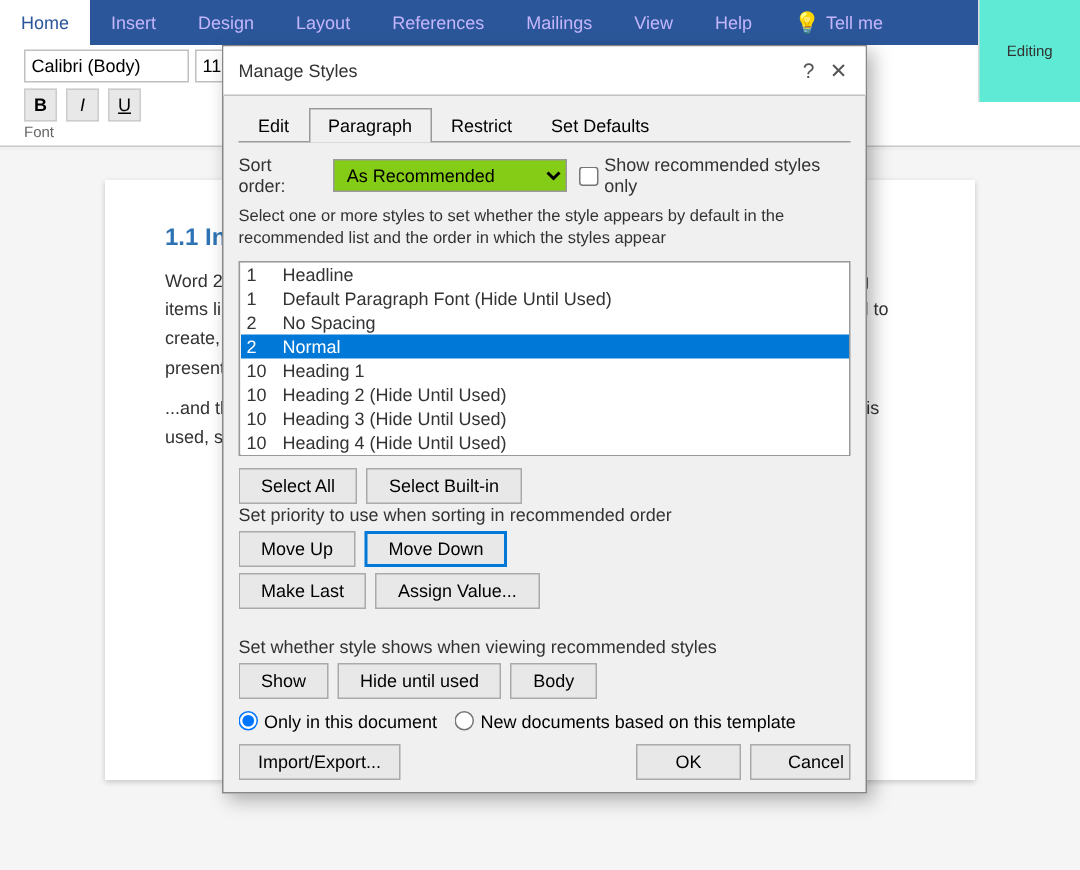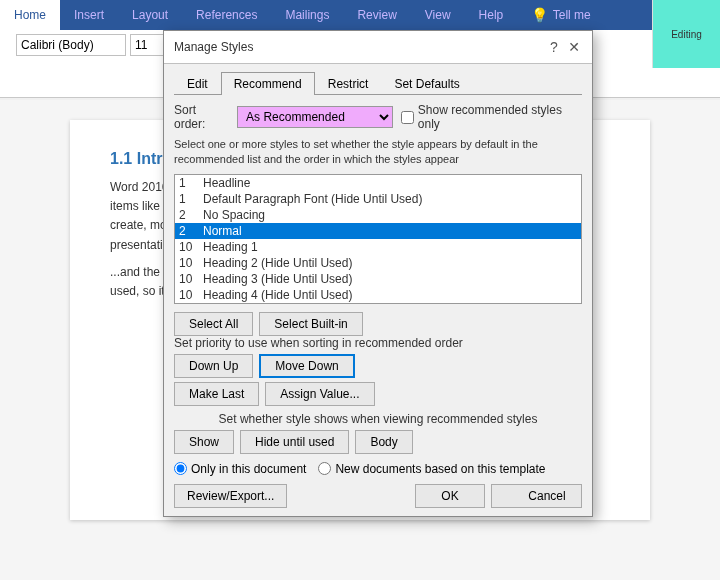--- a/index.html
+++ b/index.html
@@ -42,20 +42,21 @@
       border-bottom: 1px solid #c8c8c8;
       height: 68px;
       display: flex;
       align-items: center;
       padding: 4px 8px;
       gap: 8px;
     }
 
     .ribbon-section {
       display: flex;
+      flex-direction: column;
       align-items: flex-start;
       padding: 0 8px;
       border-right: 1px solid #d0d0d0;
       height: 60px;
       justify-content: center;
     }
 
     .ribbon-section-label {
       font-size: 10px;
       color: #666;
@@ -131,21 +132,21 @@
       font-size: 12px;
       color: #333;
       line-height: 1.6;
       margin-bottom: 8px;
     }
 
     
     .dialog-overlay {
       position: absolute;
       top: 30px;
-      left: 163px;
+      left: 148px;
       z-index: 100;
     }
 
     .dialog {
       width: 430px;
       background: #f0f0f0;
       border: 1px solid #888;
       box-shadow: 4px 4px 12px rgba(0,0,0,0.3);
     }
 
@@ -220,21 +221,21 @@
       font-size: 12px;
       color: #333;
     }
 
     .sort-select {
       height: 22px;
       font-size: 12px;
       border: 1px solid #999;
       padding: 0 4px;
       width: 160px;
-      background: #f0abfc;
+      background: #84cc16;
     }
 
     .checkbox-row {
       display: flex;
       align-items: center;
       gap: 4px;
     }
 
     .checkbox-label {
       font-size: 12px;
@@ -364,21 +365,21 @@
       height: 24px;
       width: 70px;
       font-size: 12px;
       border: 1px solid #aaa;
       background: #e8e8e8;
       cursor: pointer;
     }
 
     .cancel-btn {
       height: 24px;
-      width: 91px;
+      width: 67px;
       font-size: 12px;
       border: 1px solid #aaa;
       background: #e8e8e8;
       cursor: pointer;
       padding-left: 21px;
     }
 
     
     .styles-list-container::-webkit-scrollbar {
       width: 14px;
@@ -409,24 +410,24 @@
       color: #333;
     }
   </style>
 </head>
 <body>
 
 <div class="ribbon">
   <div class="ribbon-tabs">
     <div class="ribbon-tab" style="background:#fff;color:#2b579a;">Home</div>
     <div class="ribbon-tab">Insert</div>
+    <div class="ribbon-tab">Design</div>
     <div class="ribbon-tab">Layout</div>
     <div class="ribbon-tab">References</div>
     <div class="ribbon-tab">Mailings</div>
-    <div class="ribbon-tab">Review</div>
     <div class="ribbon-tab">View</div>
     <div class="ribbon-tab">Help</div>
     <div class="ribbon-tab" style="display:flex;align-items:center;gap:4px;">
       <span style="font-size:14px;">💡</span>
       <span>Tell me</span>
     </div>
   </div>
   <div class="ribbon-body">
     <div class="ribbon-section">
       <div class="font-controls">
@@ -468,21 +469,21 @@
       <div class="dialog-controls">
         <span class="dialog-btn-icon">?</span>
         <span class="dialog-btn-icon">✕</span>
       </div>
     </div>
 
     <div class="dialog-body">
 
       <div class="dialog-tabs">
         <div class="dialog-tab">Edit</div>
-        <div class="dialog-tab active">Recommend</div>
+        <div class="dialog-tab active">Paragraph</div>
         <div class="dialog-tab">Restrict</div>
         <div class="dialog-tab">Set Defaults</div>
       </div>
 
       <div class="sort-row">
         <span class="sort-label">Sort order:</span>
         <select class="sort-select">
           <option>As Recommended</option>
           <option>Alphabetical</option>
           <option>As in Menu</option>
@@ -536,49 +537,49 @@
       </div>
 
       <div class="btn-row">
         <button class="dlg-btn">Select All</button>
         <button class="dlg-btn">Select Built-in</button>
       </div>
 
       <div class="section-label">Set priority to use when sorting in recommended order</div>
 
       <div class="priority-row">
-        <button class="dlg-btn">Down Up</button>
+        <button class="dlg-btn">Move Up</button>
         <button class="dlg-btn active-btn">Move Down</button>
       </div>
       <div class="priority-row">
         <button class="dlg-btn">Make Last</button>
         <button class="dlg-btn">Assign Value...</button>
       </div>
 
-      <div class="section-label" style="margin-top:6px;text-align:center;">Set whether style shows when viewing recommended styles</div>
+      <div class="section-label" style="margin-top:18px;">Set whether style shows when viewing recommended styles</div>
 
       <div class="visibility-row">
         <button class="dlg-btn">Show</button>
         <button class="dlg-btn">Hide until used</button>
         <button class="dlg-btn">Body</button>
       </div>
 
       <div class="radio-row">
         <label class="radio-option">
           <input type="radio" name="docScope" checked="" style="">
           <span>Only in this document</span>
         </label>
         <label class="radio-option">
           <input type="radio" name="docScope" style="">
           <span>New documents based on this template</span>
         </label>
       </div>
 
       <div class="bottom-btn-row">
-        <button class="import-btn">Review/Export...</button>
+        <button class="import-btn">Import/Export...</button>
         <div class="ok-cancel-row">
           <button class="ok-btn">OK</button>
           <button class="cancel-btn">Cancel</button>
         </div>
       </div>
     </div>
   </div>
 </div>
 
 </body></html>

